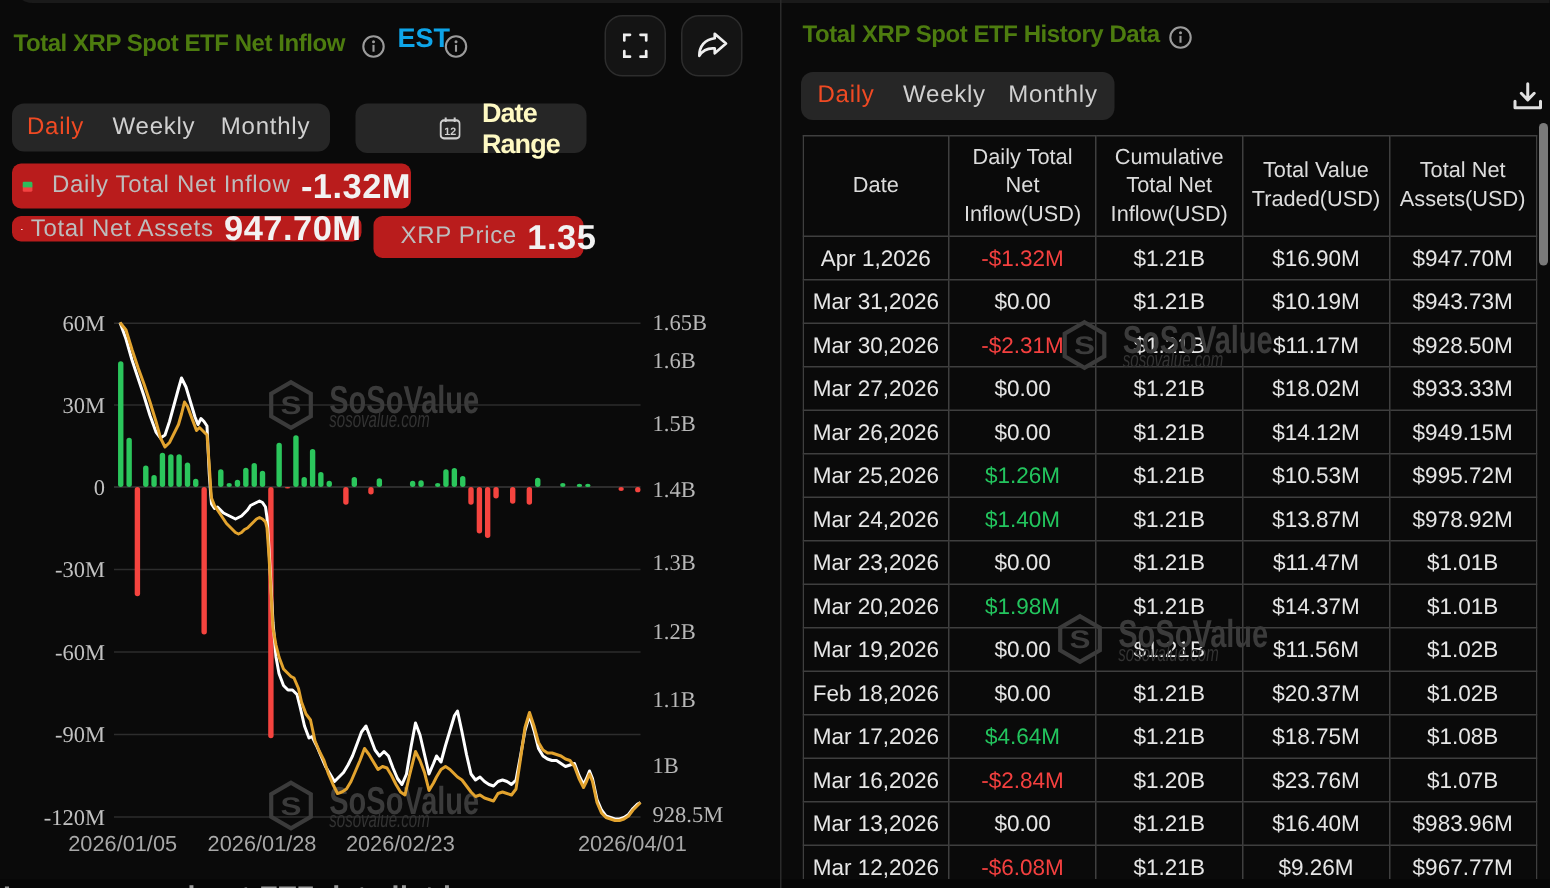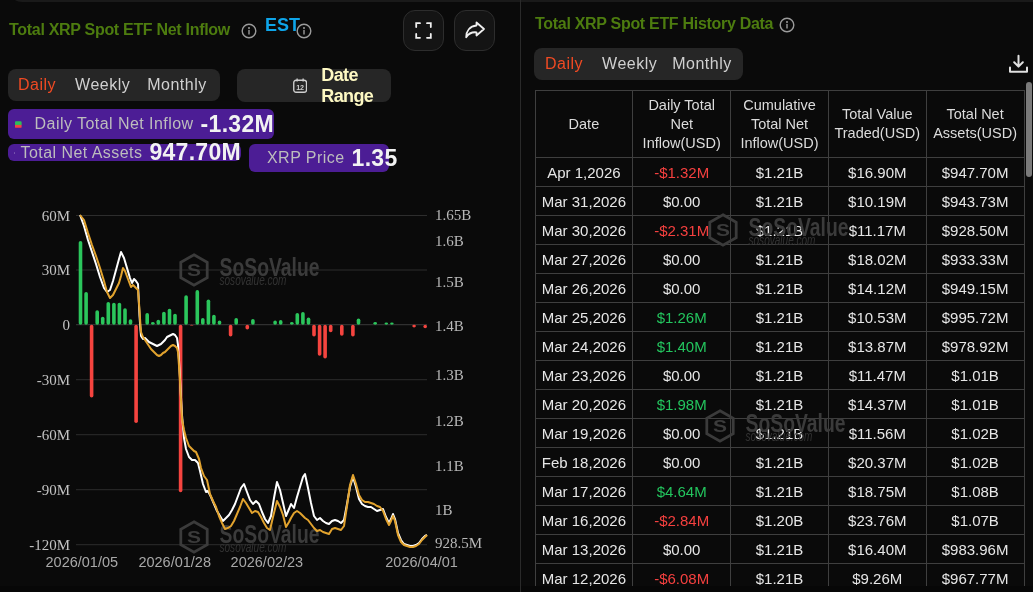--- a/index.html
+++ b/index.html
@@ -3,21 +3,21 @@
 <style>
 * { margin:0; padding:0; box-sizing:border-box; }
 html,body { width:1033px; height:592px; background:#0a0a0a; overflow:hidden;
   font-family:"Liberation Sans", sans-serif; }
 .abs { position:absolute; }
 #topstrip { position:absolute; left:8px; right:0; top:-14px; height:16px;
   background:#1a1a1a; border-radius:0 0 0 14px; }
 #divider { position:absolute; left:520px; top:0; width:1px; height:592px; background:#2a2a2a; }
 
 .title { font-size:16px; font-weight:bold; color:#4d7c0f; letter-spacing:-0.3px; }
-.chip { position:absolute; background:#4c1d95; border-radius:6px; display:flex;
+.chip { position:absolute; background:#b91c1c; border-radius:6px; display:flex;
   align-items:center; color:#bdbdbd; font-size:16px; letter-spacing:0.45px; white-space:nowrap; }
 .chip b { color:#f2f2f2; font-size:23px; font-weight:bold; margin-left:7px; letter-spacing:0.3px;}
 .tabbar { position:absolute; background:#262626; border-radius:8px; display:flex;
   align-items:center; font-size:16px; color:#d0d0d0; font-weight:400; letter-spacing:0.5px; }
 .tabbar span { }
 .tab-active { color:#f04a23; }
 .btn { position:absolute; width:41px; height:41px; background:#141414;
   border:1px solid #2d2d2d; border-radius:12px; display:flex; align-items:center; justify-content:center; }
 
 table { border-collapse:collapse; width:490px; table-layout:fixed;

